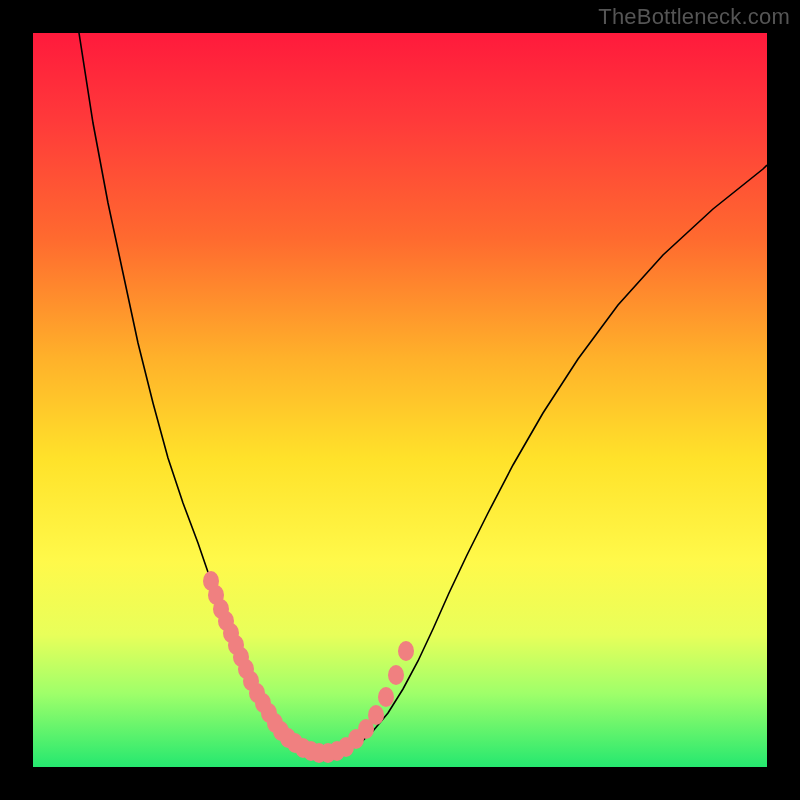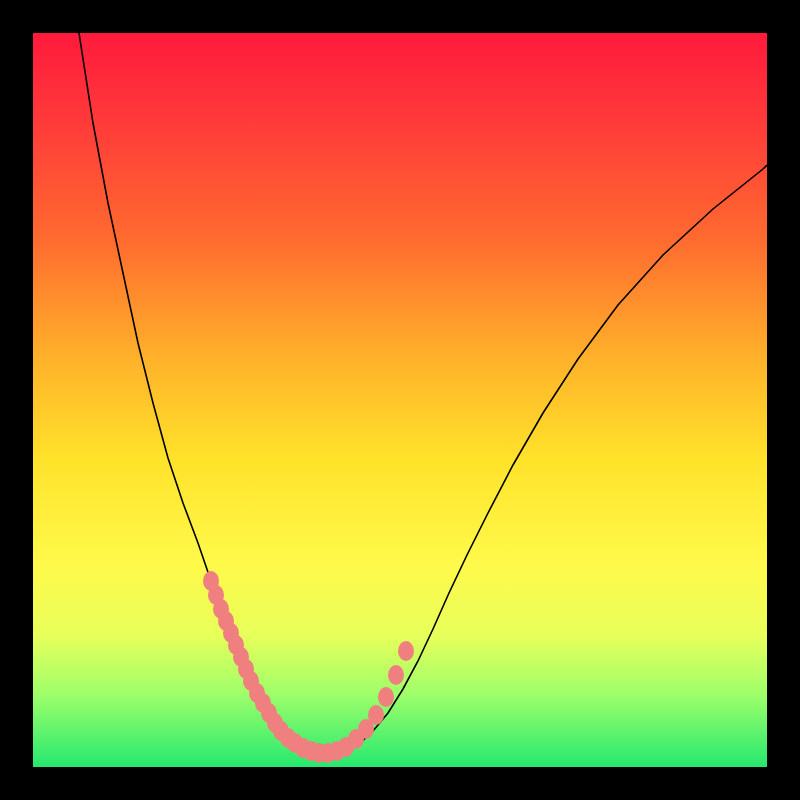--- a/index.html
+++ b/index.html
@@ -61,20 +61,21 @@
   }
   .dots {
     fill: #f08080;
     stroke: none;
   }
 </style>
 </head>
 <body>
 
 <div class="frame">
+  <div class="watermark">TheBottleneck.com</div>
   <div class="plot-area">
     <svg viewBox="0 0 734 734" preserveAspectRatio="none">
       <path id="curve-path" class="curve" d="M46 0 L60 90 L75 170 L90 240 L105 310 L120 370 L135 425 L150 470 L165 510 L178 548 L188 576 L196 598 L204 618 L212 636 L220 652 L228 666 L235 680 L242 690 L250 700 L258 708 L266 714 L275 718 L285 720 L297 720 L310 718 L325 712 L340 698 L355 680 L370 656 L385 628 L400 596 L416 560 L434 522 L455 480 L480 432 L510 380 L545 326 L585 272 L630 222 L680 176 L730 136 L734 132"></path>
       <g id="dots-group" class="dots">
           <ellipse cx="178" cy="548" rx="8" ry="10"></ellipse>
           <ellipse cx="183" cy="562" rx="8" ry="10"></ellipse>
           <ellipse cx="188" cy="576" rx="8" ry="10"></ellipse>
           <ellipse cx="193" cy="588" rx="8" ry="10"></ellipse>
           <ellipse cx="198" cy="600" rx="8" ry="10"></ellipse>
           <ellipse cx="203" cy="612" rx="8" ry="10"></ellipse>

